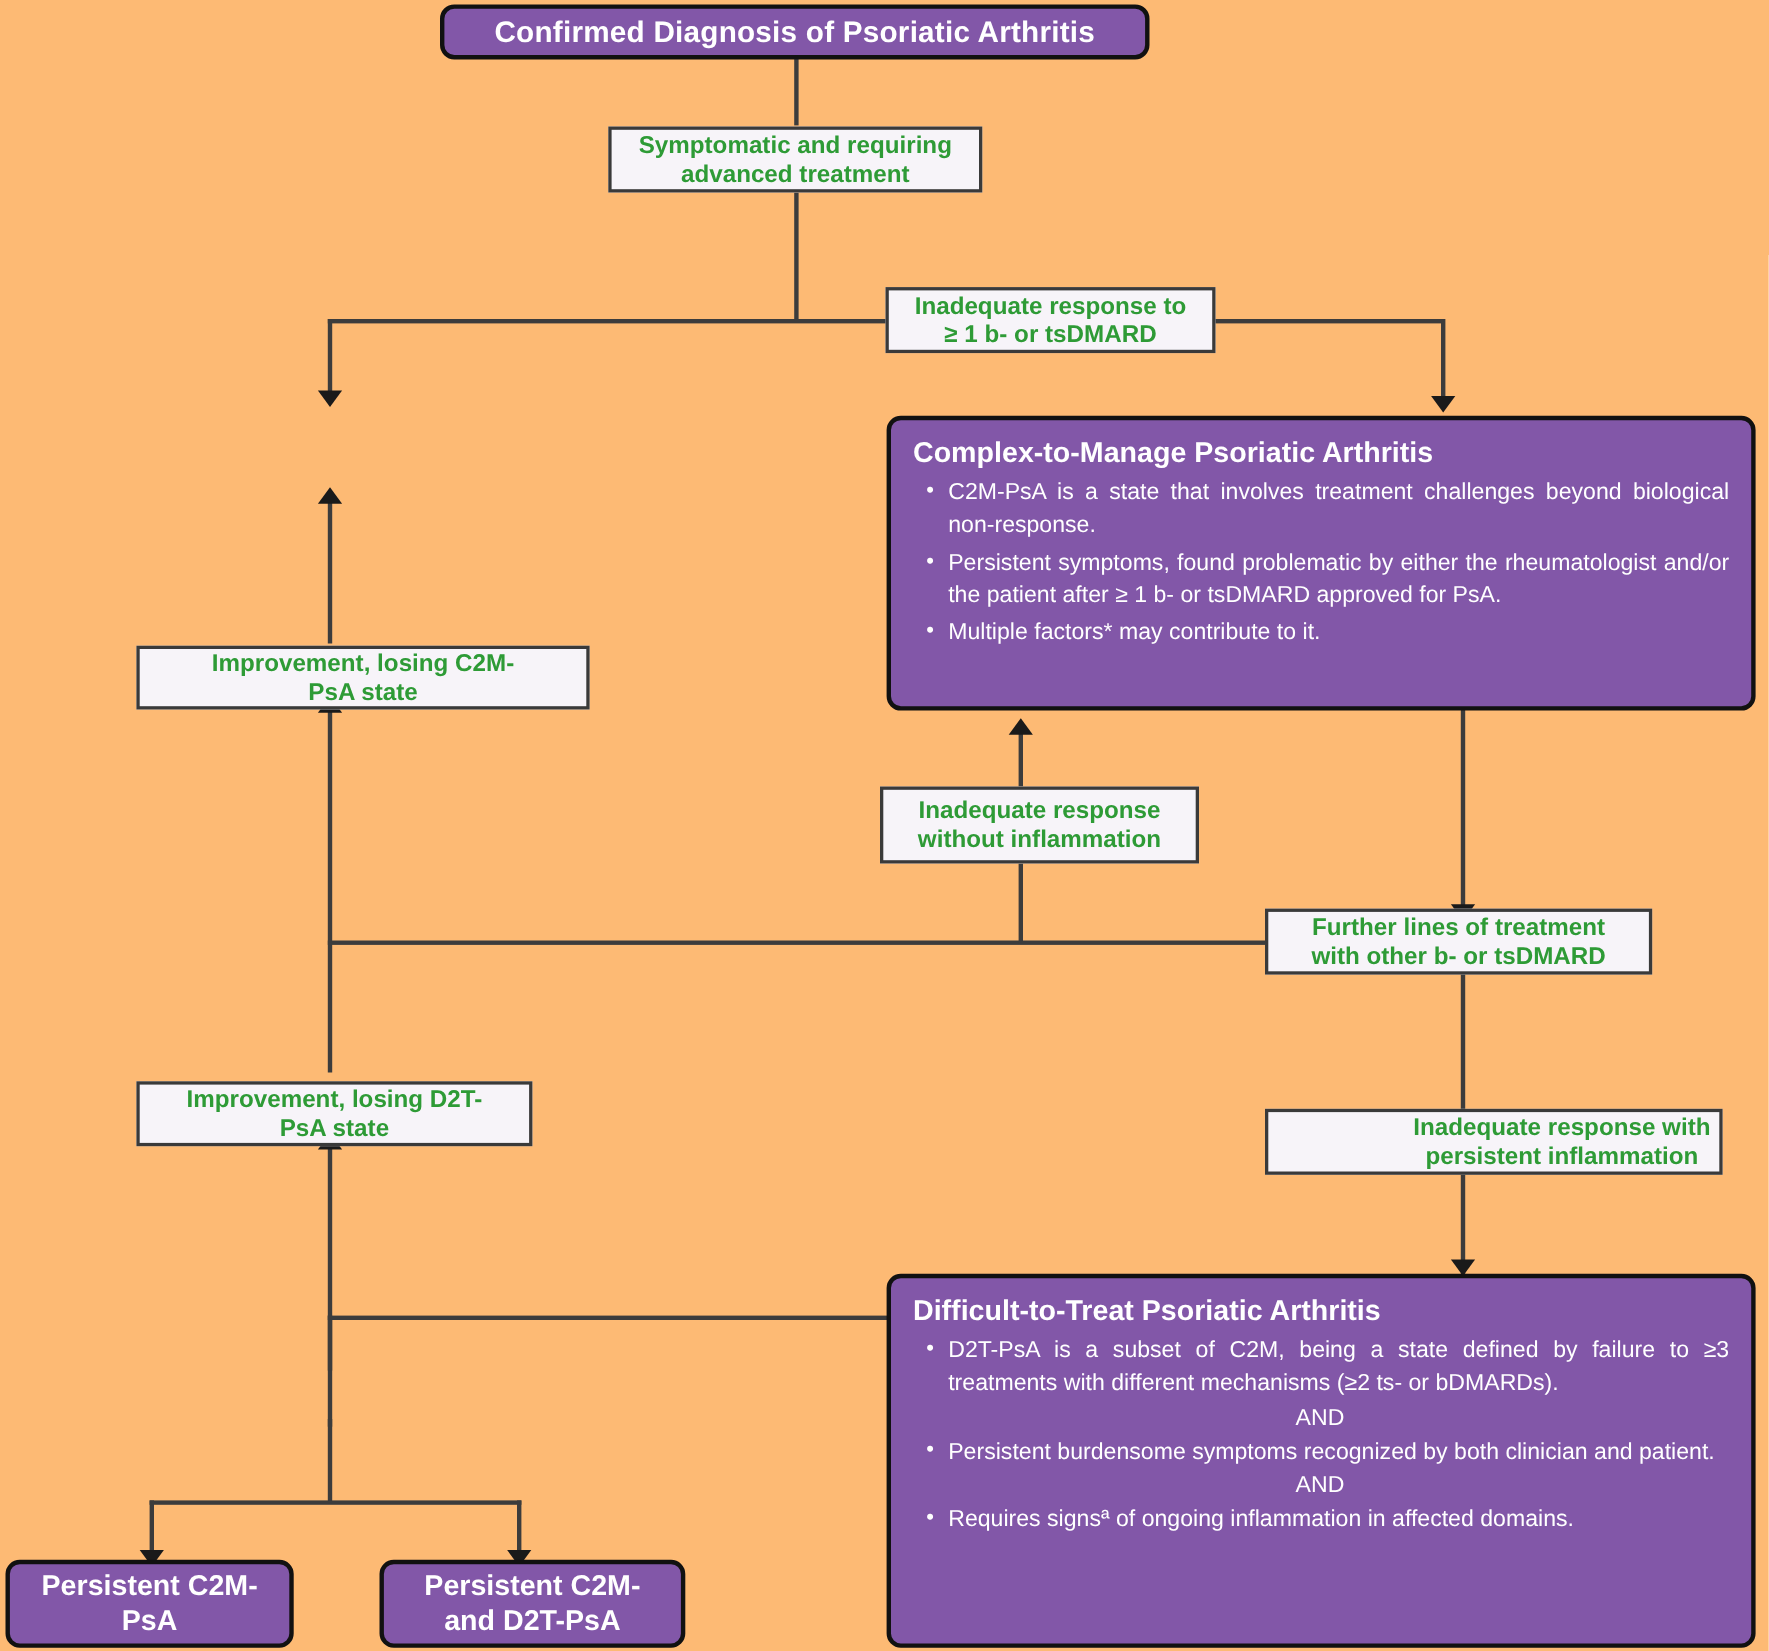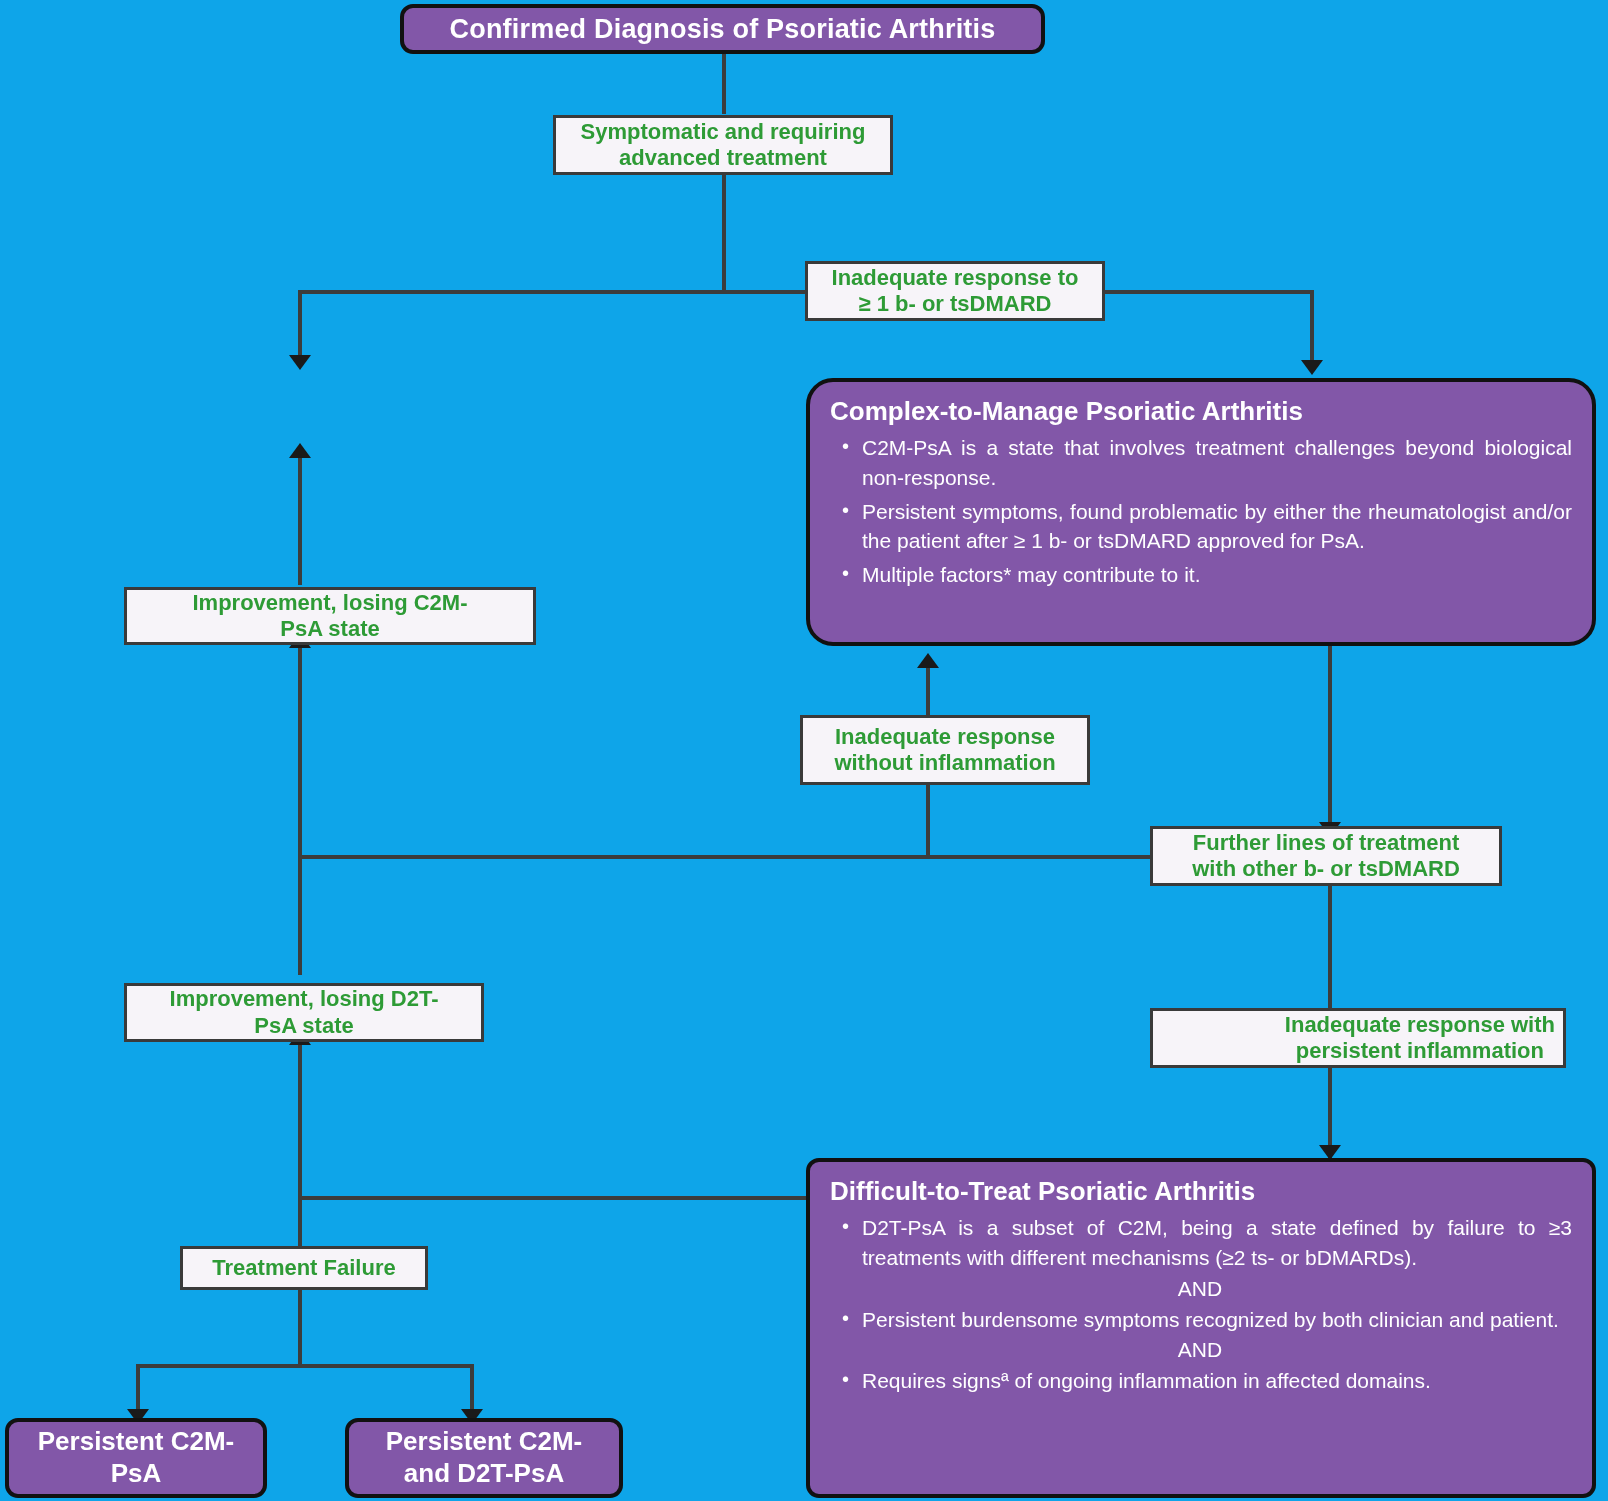--- a/index.html
+++ b/index.html
@@ -8,21 +8,21 @@
     padding: 0;
     background: #ffffff;
   }
   body {
     font-family: "Liberation Sans", sans-serif;
   }
   #canvas {
     position: relative;
     width: 1608px;
     height: 1501px;
-    background: #0ea5e9;
+    background: #fdba74;
     overflow: hidden;
   }
 
   
   .line {
     position: absolute;
     background: #3c3c3c;
   }
   .line-h { height: 4px; }
   .line-v { width: 4px; }
@@ -187,21 +187,21 @@
   </div>
 
   <div class="gbox" style="left:805px; top:261px; width:300px; height:60px;">
     <span>
       <span>Inadequate response to</span>
       <span>≥ 1 b- or tsDMARD</span>
     </span>
   </div>
 
 
-  <div class="pbox panel" style="left:806px; top:378px; width:790px; height:268px;border-radius:27px;">
+  <div class="pbox panel" style="left:806px; top:378px; width:790px; height:268px;">
     <span class="pbox-title">Complex-to-Manage Psoriatic Arthritis</span>
     <ul>
       <li>C2M-PsA is a state that involves treatment challenges beyond biological non-response.</li>
       <li>Persistent symptoms, found problematic by either the rheumatologist and/or the patient after ≥ 1 b- or tsDMARD approved for PsA.</li>
       <li>Multiple factors* may contribute to it.</li>
     </ul>
   </div>
 
   <div class="gbox" style="left:124px; top:587px; width:412px; height:58px;">
     <span>
@@ -246,23 +246,20 @@
     <div class="androw">AND</div>
     <ul>
       <li>Persistent burdensome symptoms recognized by both clinician and patient.</li>
     </ul>
     <div class="androw">AND</div>
     <ul>
       <li>Requires signsª of ongoing inflammation in affected domains.</li>
     </ul>
   </div>
 
-  <div class="gbox" style="left:180px; top:1246px; width:248px; height:44px;">
-    <span>Treatment Failure</span>
-  </div>
 
   <div class="pbox small-label" style="left:5px; top:1418px; width:262px; height:80px;">
     <span class="pbox-title">
       <span>Persistent C2M-</span><br>
       <span>PsA</span>
     </span>
   </div>
 
   <div class="pbox small-label" style="left:345px; top:1418px; width:278px; height:80px;">
     <span class="pbox-title">

